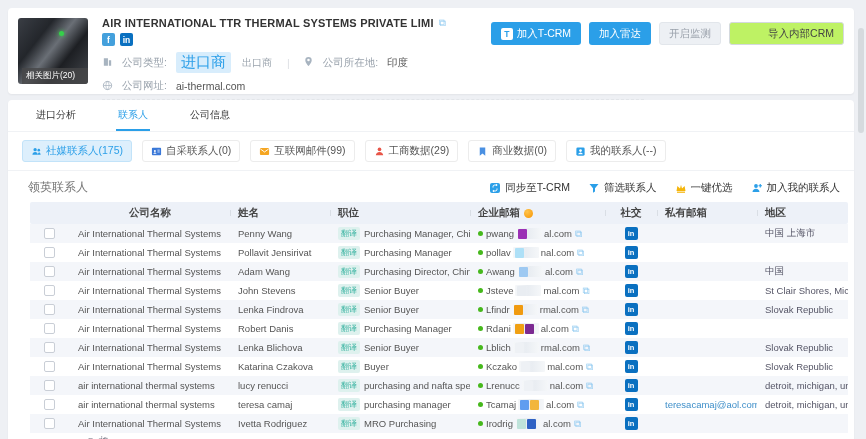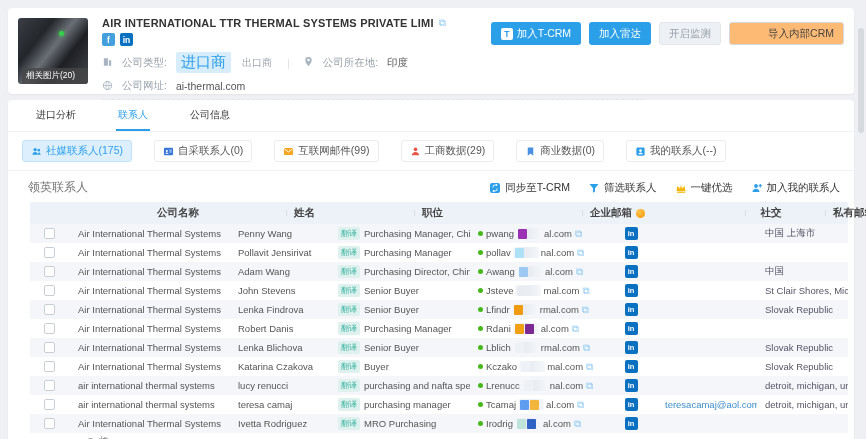--- a/index.html
+++ b/index.html
@@ -29,41 +29,41 @@
   .tag-exp { color:#9aa3ad; font-size:10px; padding:1px 2px; }
   .meta-div { color:#dcdfe3; margin:0 4px; }
   .dash { border-top:1px dashed #e2e5e9; margin:6px 0 5px; }
   .similar { display:inline-flex; align-items:center; justify-content:space-between; width:168px; height:18px;
              border:1px solid #d4d9de; border-radius:3px; padding:0 6px; font-size:10px; color:#444; cursor:pointer; background:#fff; }
   .hbtns { position:absolute; top:14px; right:10px; display:flex; gap:8px; }
   .btn { height:23px; display:inline-flex; align-items:center; gap:4px; padding:0 9px; font-size:10.5px;
          border-radius:3px; cursor:pointer; border:1px solid transparent; white-space:nowrap; }
   .btn-blue { background:#2b9fe8; color:#fff; }
   .btn-gray { background:#edf0f4; color:#9aa1ab; border-color:#e2e6eb; }
-  .btn-white { background:#fdba74; color:#444; border-color:#d4d9de;padding-left:38px; }
+  .btn-white { background:#bef264; color:#444; border-color:#d4d9de;padding-left:38px; }
   .tico { width:12px; height:12px; background:#fff; border-radius:2px; color:#2b9fe8; font-size:8.5px; font-weight:bold;
           display:inline-flex; align-items:center; justify-content:center; }
 
   
   .tabs { display:flex; gap:38px; padding:0 0 0 26px; border-bottom:1px solid #f0f2f5; }
   .tab { font-size:10px; color:#333; padding:8px 2px 7px; border-bottom:2px solid transparent; cursor:pointer; }
   .tab.active { color:#2b9fe8; border-bottom-color:#2b9fe8; }
-  .chips { display:flex; gap:22px; padding:8px 14px; border-bottom:1px solid #f0f2f5; }
+  .chips { display:flex; gap:10px; padding:8px 14px; border-bottom:1px solid #f0f2f5; }
   .chip { display:inline-flex; align-items:center; gap:4px; font-size:10.5px; color:#555; background:#fff;
           border:1px solid #ececec; border-radius:3px; padding:3px 8px; cursor:pointer; }
   .chip.active { background:#ddeffc; border-color:#c2e3f9; color:#2b9fe8; }
   .section-row { display:flex; align-items:center; justify-content:space-between; padding:8px 14px 6px 20px; }
   .section-title { font-size:12px; color:#777; }
   .actions { display:flex; gap:18px; }
   .action { display:inline-flex; align-items:center; gap:4px; font-size:10.5px; color:#333; cursor:pointer; }
 
   
   .table { margin:0 6px 0 22px; }
   .grid { display:grid; grid-template-columns:40px 160px 100px 140px 135px 52px 100px minmax(0,1fr); }
-  .thead { height:22px; background:#edf1f8; align-items:center; font-size:10.5px; font-weight:bold; color:#444; border-radius:2px;gap:28px; }
+  .thead { height:22px; background:#edf1f8; align-items:center; font-size:10.5px; font-weight:bold; color:#444; border-radius:2px; }
   .hcell { position:relative; padding-left:8px; white-space:nowrap; overflow:hidden; display:flex; align-items:center; gap:4px; }
   .hcell.sep::before { content:""; position:absolute; left:0; top:4px; bottom:4px; width:1px; background:#d9dee5; }
   .hcell.center { justify-content:center; padding-left:0; }
   .orange-dot { width:9px; height:9px; border-radius:50%; background:radial-gradient(circle at 35% 30%,#ffc44d,#f79400); flex:none; }
   .row { height:19px; align-items:center; font-size:9.5px; color:#555; }
   .row.odd { background:#f4f6fa; }
   .cell { padding-left:8px; white-space:nowrap; overflow:hidden; display:flex; align-items:center; }
   .cell.center { justify-content:center; padding-left:0; }
   .cb { width:11px; height:11px; border:1px solid #c9ced6; border-radius:2px; background:#fff; margin-left:14px; cursor:pointer; flex:none; }
   .postag { font-size:8px; background:#def1ee; color:#3cb4a2; border-radius:2px; padding:1px 3px; margin-right:4px; flex:none; cursor:pointer; }

